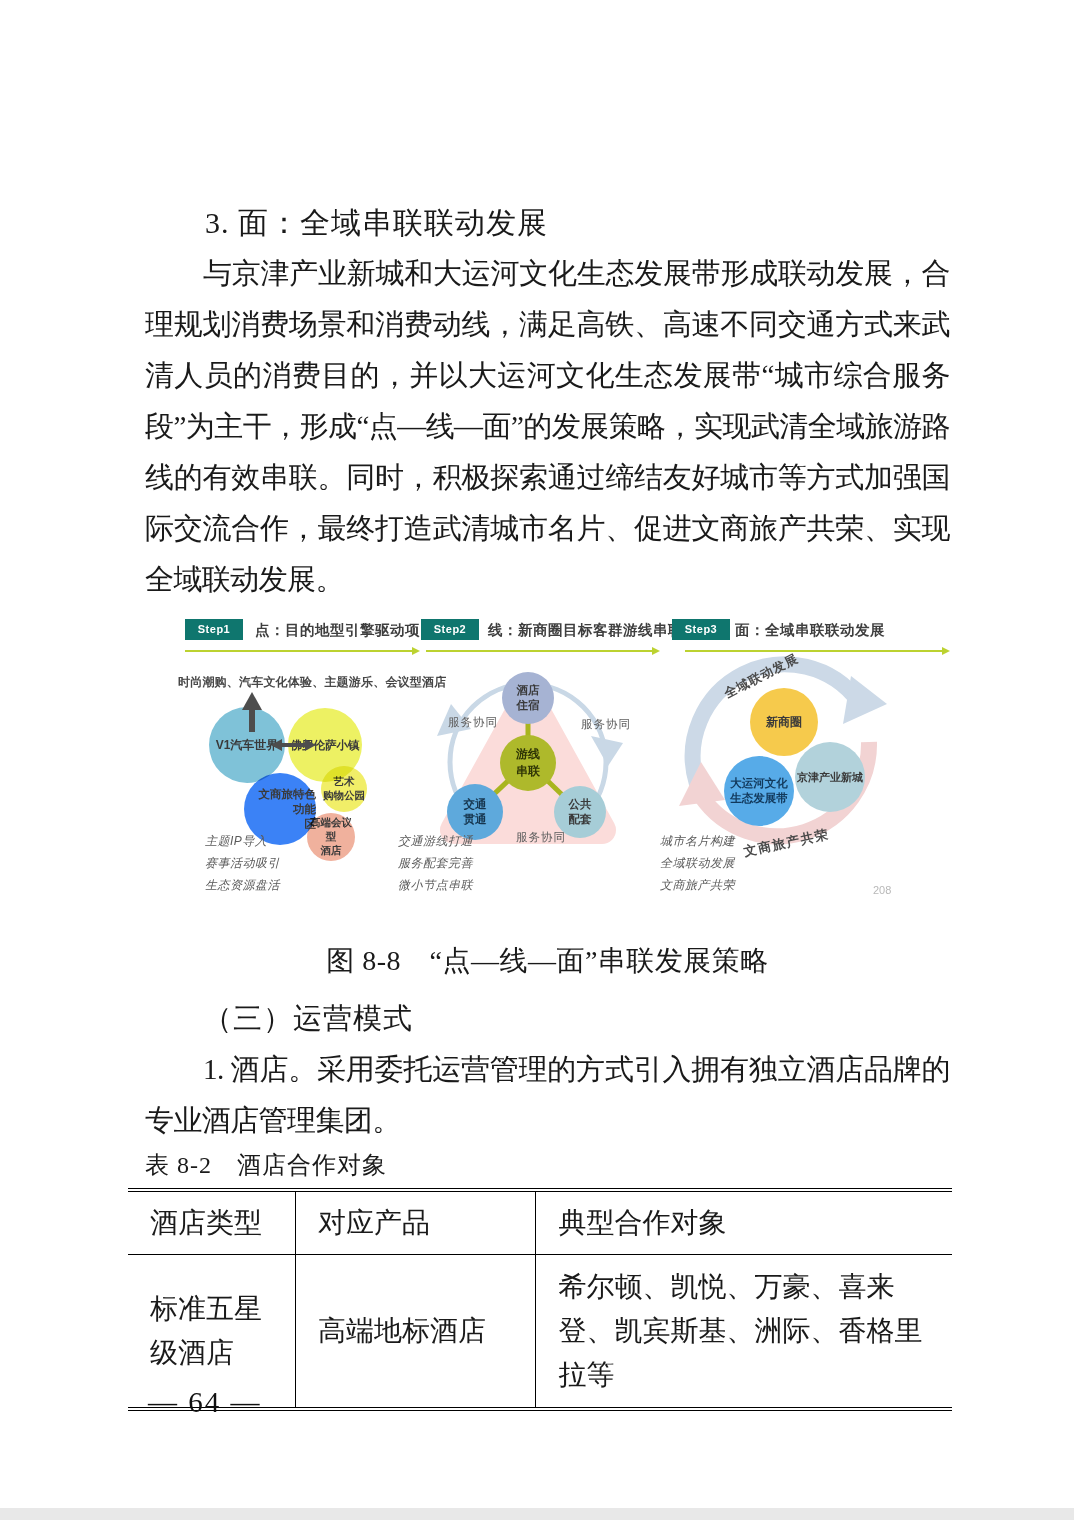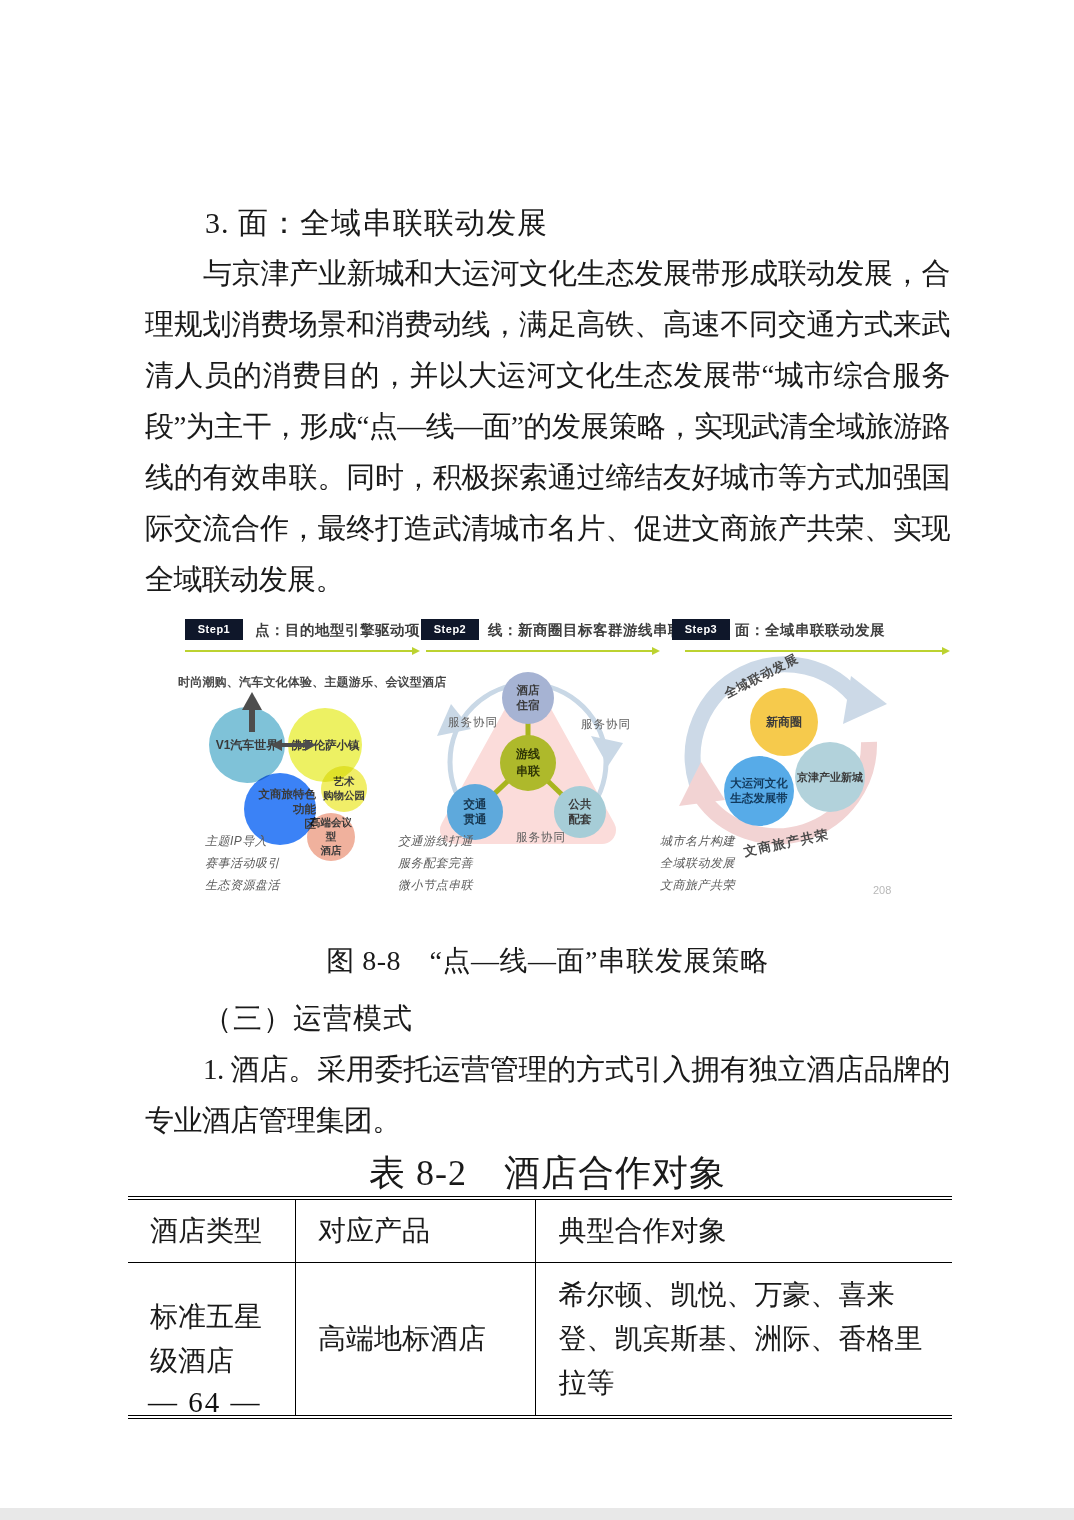--- a/index.html
+++ b/index.html
@@ -19,21 +19,21 @@
     text-indent:2em; letter-spacing:-0.6px;
   }
 
   
   .figure{ position:relative; margin-top:7px; height:295px; width:805px;
            font-family:"Liberation Sans","DejaVu Sans",sans-serif; }
   .fig-back,.fig-front{ position:absolute; left:0; top:0; pointer-events:none; }
   .fig-back{ z-index:1; } .fig-front{ z-index:4; }
 
   .step-badge{
-    position:absolute; z-index:3; width:58px; height:21px; background:#0f172a;
+    position:absolute; z-index:3; width:58px; height:21px; background:#0f766e;
     color:#ffffff; font-size:11px; font-weight:bold; text-align:center;
     line-height:21px; letter-spacing:0.5px;
   }
   .b1{left:40px;top:7px;} .b2{left:276px;top:7px;} .b3{left:527px;top:7px;}
   .step-title{
     position:absolute; z-index:3; font-size:14.5px; font-weight:bold; color:#3f3f3f;
     letter-spacing:0.5px; white-space:nowrap;
   }
   .t1{left:110px;top:9px;} .t2{left:343px;top:9px;} .t3{left:590px;top:9px;}
   .step-line{ position:absolute; z-index:2; height:2px; background:#bcd230; top:38px; }
@@ -83,21 +83,21 @@
   .watermark{ position:absolute; z-index:3; left:728px; top:272px; font-size:11px; color:#b8b8b8;text-align:right; }
 
   
   .fig-caption{
     margin-top:34px; text-align:center; font-size:28px; line-height:40px; letter-spacing:0.5px;
   }
   .sub-heading{
     margin-top:12px; font-size:29px; line-height:51px; text-indent:2em; letter-spacing:1px;
   }
   .table-caption{
-    margin-top:8px; text-align:center; font-size:36px; line-height:38px; letter-spacing:1px;
+    margin-top:0; font-size:24px; line-height:38px; letter-spacing:1px;
   }
   table.doc-table{
     margin-left:-17px; margin-top:4px; width:824px; border-collapse:collapse;
     border-top:4px double #000; border-bottom:4px double #000;
     font-size:28px;
   }
   table.doc-table td{
     padding:10px 10px 10px 22px; vertical-align:middle; line-height:44px;
     font-weight:400; text-align:left;margin-top:36px;
   }

